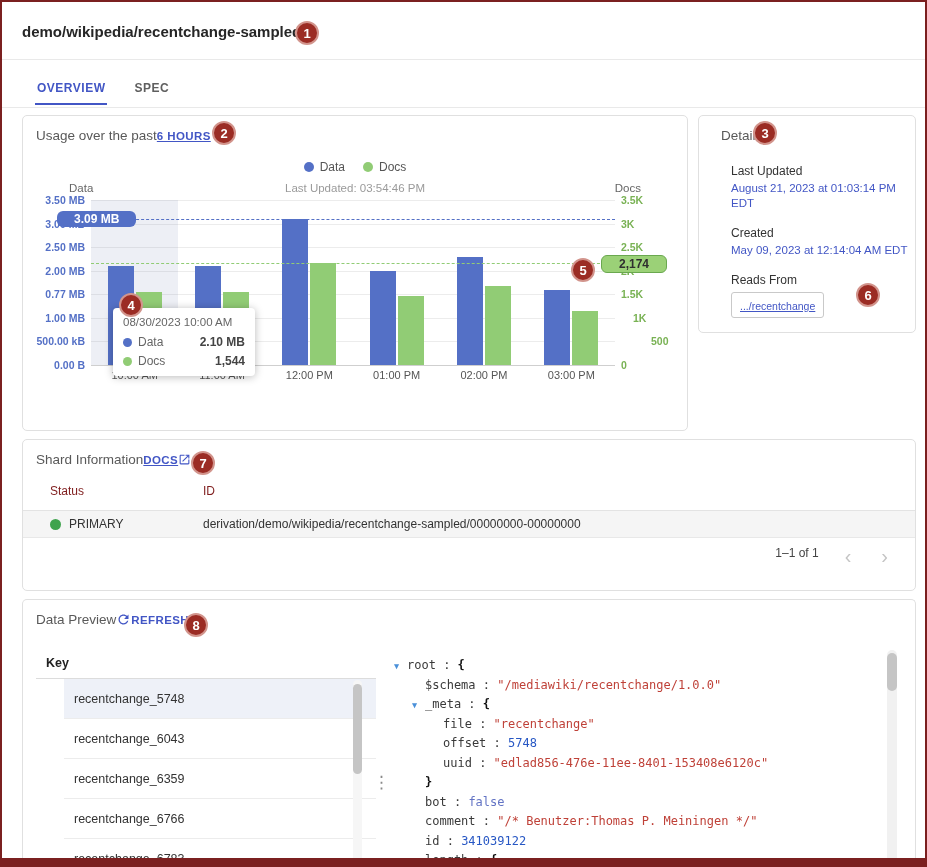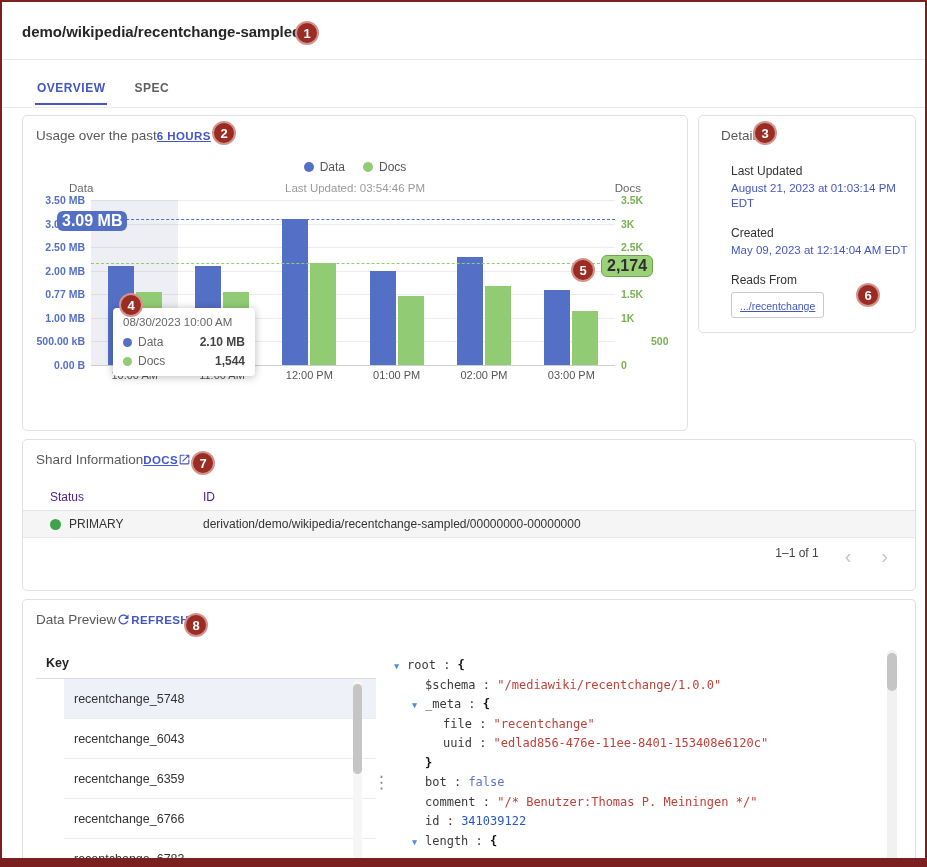--- a/index.html
+++ b/index.html
@@ -41,41 +41,41 @@
   .bar{position:absolute;bottom:0;}
   .markline{position:absolute;left:0;width:100%;border-top:1px dashed;z-index:2;}
   .yaxis{position:absolute;top:84px;height:165px;}
   .yaxis.l{left:0;width:62px;}
   .yaxis.r{left:598px;width:60px;}
   .ytick{position:absolute;font-size:10.5px;font-weight:700;white-space:nowrap;}
   .yaxis.l .ytick{right:0;color:#5470c6;}
   .yaxis.r .ytick{left:0;color:#79b254;}
   #xaxis{position:absolute;left:68px;top:253px;width:524px;height:14px;}
   .xtick{position:absolute;top:0;text-align:center;font-size:11px;color:#555;white-space:nowrap;}
-  .marker{position:absolute;font-size:16px;font-weight:700;padding:1px 5px;border-radius:6px;z-index:6;white-space:nowrap;}
+  .marker{position:absolute;font-size:12px;font-weight:700;padding:1px 17px;border-radius:6px;z-index:6;white-space:nowrap;}
   .marker.blue{left:34px;background:#5470c6;color:#fff;}
   .marker.green{left:578px;background:#9bd177;color:#2f2f2f;border:1px solid #6aa84f;}
   .tooltip{position:absolute;left:90px;top:192px;width:142px;background:#fff;border-radius:4px;
            box-shadow:0 1px 9px rgba(0,0,0,.28);padding:8px 10px;z-index:5;box-sizing:border-box;}
   .tooltip-title{font-size:11.5px;color:#666;margin-bottom:7px;}
   .tooltip-row{display:flex;align-items:center;font-size:12px;color:#666;margin-top:5px;}
   .tooltip-row .tdot{width:9px;height:9px;border-radius:50%;margin-right:6px;flex:none;}
   .tooltip-row .tval{margin-left:auto;font-weight:700;color:#444;}
 
   
   .details-title{position:absolute;left:22px;top:12px;font-size:13.5px;color:#595959;}
   .details-body{position:absolute;left:32px;top:48px;right:6px;display:flex;flex-direction:column;gap:15px;}
   .detail-label{font-size:12px;color:#333;margin-bottom:3px;}
   .detail-value{font-size:11.5px;color:#4256c5;line-height:1.3;}
   .reads-chip{display:inline-block;border:1px solid #c9c9c9;border-radius:3px;padding:3px 8px;margin-top:2px;width:max-content;}
   .reads-chip a,.reads-link{font-size:10.5px;color:#4256c5;text-decoration:underline;cursor:pointer;}
 
   
   .shard-table{position:absolute;left:0;top:44px;width:100%;}
-  .shard-hrow{display:flex;height:26px;align-items:center;border-bottom:1px solid #e3e3e3;font-size:12px;color:#4c1d95;}
+  .shard-hrow{display:flex;height:26px;border-bottom:1px solid #e3e3e3;font-size:12px;color:#7f1d1d;}
   .col-status{width:180px;padding-left:27px;box-sizing:border-box;}
   .col-id{flex:1;}
   .shard-row{display:flex;height:26px;align-items:center;border-bottom:1px solid #e8e8e8;background:#f5f5f5;font-size:12px;color:#333;}
   .status-cell{display:flex;align-items:center;gap:8px;}
   .gdot{width:11px;height:11px;border-radius:50%;background:#3fa34d;flex:none;}
   .pagination{position:absolute;right:23px;top:106px;display:flex;gap:22px;}
   .page-info{font-size:12px;color:#444;}
   .chev{font-size:20px;color:#c4c4c4;line-height:1;cursor:default;padding:0 4px;}
 
   
@@ -154,21 +154,21 @@
           <div class="ytick" style="top: 111.857px;">1.00 MB</div>
           <div class="ytick" style="top: 88.2857px;">0.77 MB</div>
           <div class="ytick" style="top: 64.7143px;">2.00 MB</div>
           <div class="ytick" style="top: 41.1429px;">2.50 MB</div>
           <div class="ytick" style="top: 17.5714px;">3.00 MB</div>
           <div class="ytick" style="top: -6px;">3.50 MB</div>
         </div>
       <div class="yaxis r" id="yaxis-right">
           <div class="ytick" style="top: 159px;">0</div>
           <div class="ytick" style="top: 135.429px; margin-left: 30px;">500</div>
-          <div class="ytick" style="top: 111.857px;">1K</div>
+          <div class="ytick" style="top: 111.857px; margin-left: 12px;">1K</div>
           <div class="ytick" style="top: 88.2857px;">1.5K</div>
           <div class="ytick" style="top: 64.7143px;">2K</div>
           <div class="ytick" style="top: 41.1429px;">2.5K</div>
           <div class="ytick" style="top: 17.5714px;">3K</div>
           <div class="ytick" style="top: -6px;">3.5K</div>
         </div>
       <div id="plot">
           <div class="gridline" style="top: 141.429px;"></div>
           <div class="gridline" style="top: 117.857px;"></div>
           <div class="gridline" style="top: 94.2857px;"></div>
@@ -298,20 +298,21 @@
     </div>
 
     <div class="drag-handle">⋮</div>
 
     <div class="json-panel">
       <div id="json-lines">
           <div class="json-line" style="padding-left: 16px;"><span class="jarrow" style="left: 3px;">▼</span><span class="j-key">root</span><span class="j-sep"> : </span><span class="j-brace">{</span></div>
           <div class="json-line" style="padding-left: 34px;"><span class="j-key">$schema</span><span class="j-sep"> : </span><span class="j-string">"/mediawiki/recentchange/1.0.0"</span></div>
           <div class="json-line" style="padding-left: 34px;"><span class="jarrow" style="left: 21px;">▼</span><span class="j-key">_meta</span><span class="j-sep"> : </span><span class="j-brace">{</span></div>
           <div class="json-line" style="padding-left: 52px;"><span class="j-key">file</span><span class="j-sep"> : </span><span class="j-string">"recentchange"</span></div>
+          <div class="json-line" style="padding-left: 52px;"><span class="j-key">offset</span><span class="j-sep"> : </span><span class="j-number">5748</span></div>
           <div class="json-line" style="padding-left: 52px;"><span class="j-key">uuid</span><span class="j-sep"> : </span><span class="j-string">"edlad856-476e-11ee-8401-153408e6120c"</span></div>
           <div class="json-line" style="padding-left: 34px;"><span class="j-brace">}</span></div>
           <div class="json-line" style="padding-left: 34px;"><span class="j-key">bot</span><span class="j-sep"> : </span><span class="j-boolean">false</span></div>
           <div class="json-line" style="padding-left: 34px;"><span class="j-key">comment</span><span class="j-sep"> : </span><span class="j-string">"/* Benutzer:Thomas P. Meiningen */"</span></div>
           <div class="json-line" style="padding-left: 34px;"><span class="j-key">id</span><span class="j-sep"> : </span><span class="j-number">341039122</span></div>
           <div class="json-line" style="padding-left: 34px;"><span class="jarrow" style="left: 21px;">▼</span><span class="j-key">length</span><span class="j-sep"> : </span><span class="j-brace">{</span></div>
         </div>
     </div>
     <div class="json-scrollbar">
       <div class="thumb"></div>

